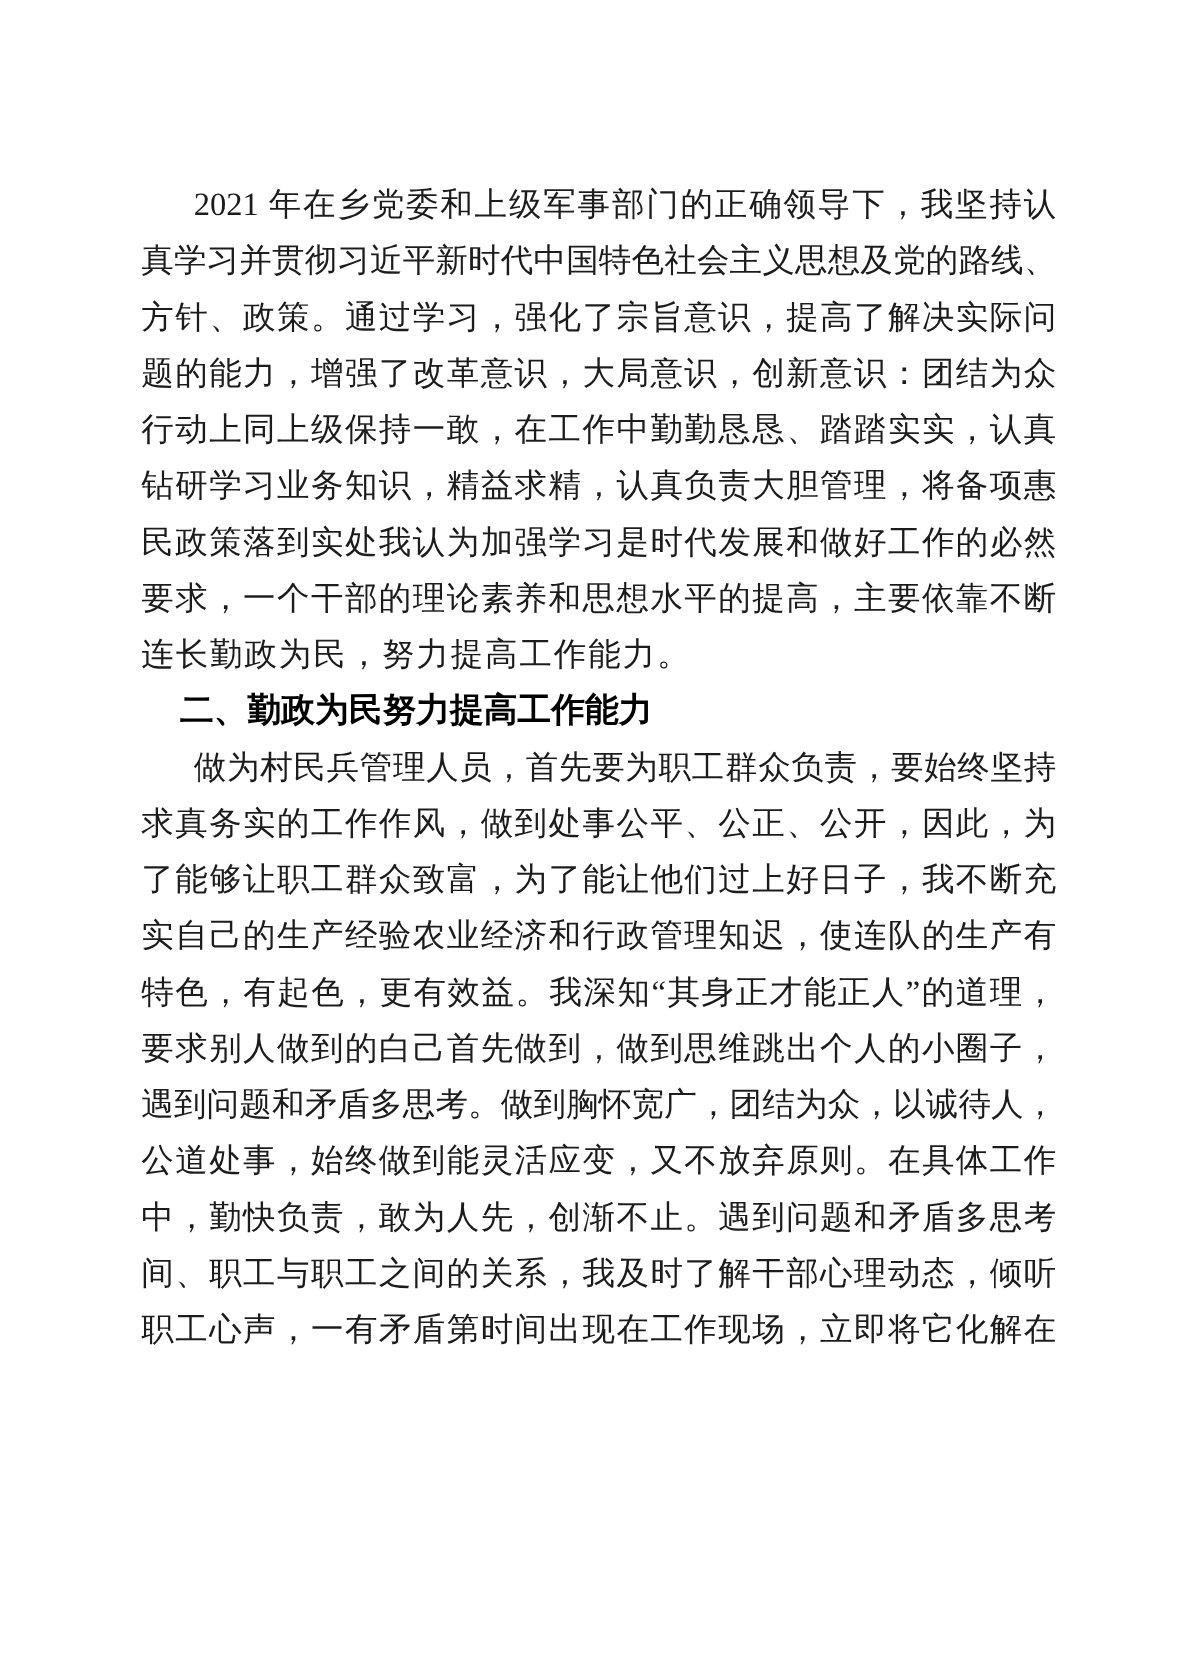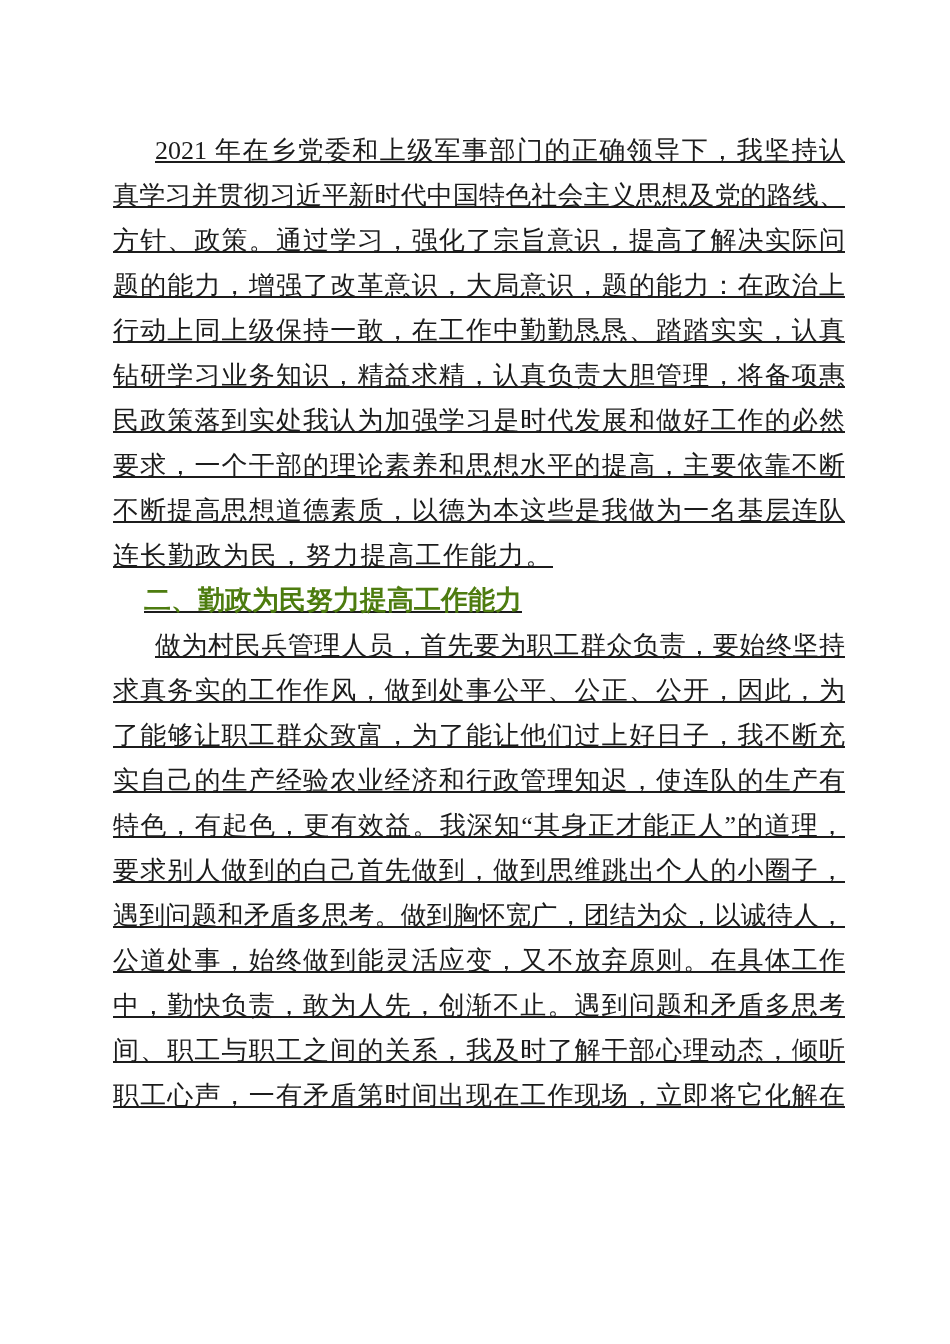--- a/index.html
+++ b/index.html
@@ -12,23 +12,22 @@
     width: 950px;
     height: 1344px;
     background: #ffffff;
     overflow: hidden;
     font-family: "Liberation Serif", "DejaVu Serif", serif;
     color: #1c1c1c;
   }
   .content {
     position: absolute;
     left: 113px;
-    top: 128px;
+    top: 141px;
     width: 732px;
-    text-decoration: underline;
   }
   .para .line {
     font-size: 26px;
     line-height: 45px;
     height: 45px;
     text-align: justify;
     text-align-last: justify;
     white-space: nowrap;
     overflow: hidden;
   }
@@ -38,43 +37,42 @@
   
   .para.ends .line:last-child {
     text-align: right;
     text-align-last: left;
     letter-spacing: 1.5px;
   }
   .heading {
     margin: 0;
     font-family: "Liberation Sans", "DejaVu Sans", sans-serif;
     font-weight: 700;
-    color: #4d7c0f;
+    color: #000000;
     font-size: 27px;
     line-height: 45px;
     height: 45px;
     text-indent: 31px;
     white-space: nowrap;
   }
 </style>
 </head>
 <body>
 
 <div class="page">
   <div class="content">
     <div class="para ends">
         <div class="line first">2021 年在乡党委和上级军事部门的正确领导下，我坚持认</div>
         <div class="line">真学习并贯彻习近平新时代中国特色社会主义思想及党的路线、</div>
         <div class="line">方针、政策。通过学习，强化了宗旨意识，提高了解决实际问</div>
-        <div class="line">题的能力，增强了改革意识，大局意识，题的能力：在政治上</div>
+        <div class="line">题的能力，增强了改革意识，大局意识，创新意识：团结为众</div>
         <div class="line">行动上同上级保持一敢，在工作中勤勤恳恳、踏踏实实，认真</div>
         <div class="line">钻研学习业务知识，精益求精，认真负责大胆管理，将备项惠</div>
         <div class="line">民政策落到实处我认为加强学习是时代发展和做好工作的必然</div>
         <div class="line">要求，一个干部的理论素养和思想水平的提高，主要依靠不断</div>
-        <div class="line">不断提高思想道德素质，以德为本这些是我做为一名基层连队</div>
         <div class="line">连长勤政为民，努力提高工作能力。</div>
       </div>
     <h2 class="heading">二、勤政为民努力提高工作能力</h2>
     <div class="para">
         <div class="line first">做为村民兵管理人员，首先要为职工群众负责，要始终坚持</div>
         <div class="line">求真务实的工作作风，做到处事公平、公正、公开，因此，为</div>
         <div class="line">了能够让职工群众致富，为了能让他们过上好日子，我不断充</div>
         <div class="line">实自己的生产经验农业经济和行政管理知迟，使连队的生产有</div>
         <div class="line">特色，有起色，更有效益。我深知“其身正才能正人”的道理，</div>
         <div class="line">要求别人做到的白己首先做到，做到思维跳出个人的小圈子，</div>

